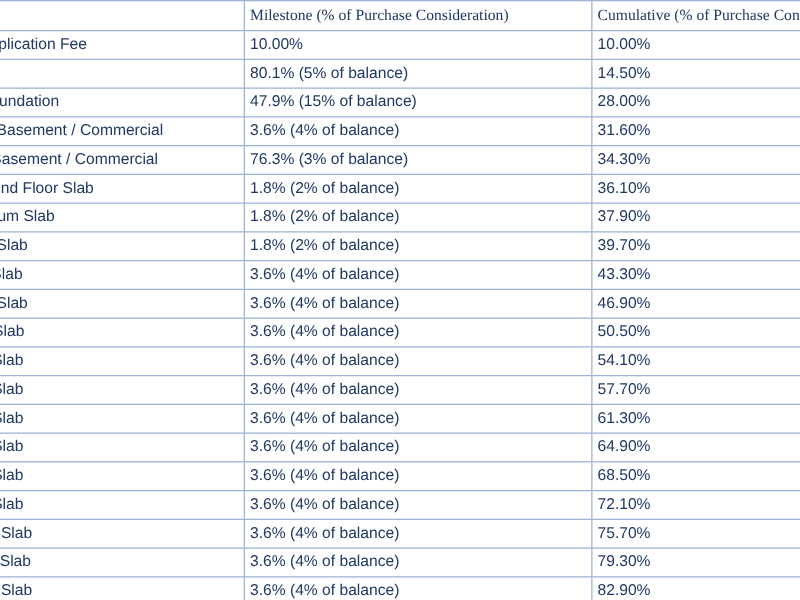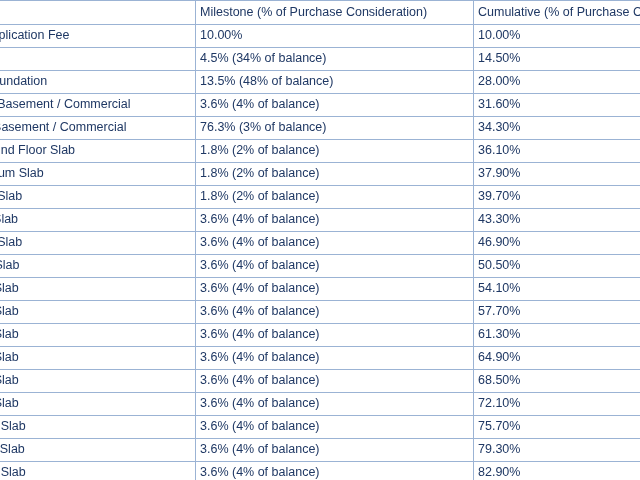--- a/index.html
+++ b/index.html
@@ -45,20 +45,21 @@
     text-align: left;
     vertical-align: middle;
     white-space: nowrap;
     overflow: hidden;
     background: #ffffff;
     font-weight: normal;
   }
   table.paytable thead th {
     height: 18px;
     border-bottom: 1px solid #9bb3d4;
+    font-family: Liberation Serif, serif;
   }
   table.paytable thead th.blank {
     border-left: none;
   }
 </style>
 </head>
 <body>
 
 <div id="sheet">
   <table class="paytable">
@@ -75,26 +76,26 @@
       </tr>
     </thead>
     <tbody id="tbody">
         <tr>
           <td>On Agreement / Application Fee</td>
           <td>10.00%</td>
           <td>10.00%</td>
         </tr>
         <tr>
           <td>On Allotment</td>
-          <td>4.5% (34% of balance)</td>
+          <td>80.1% (5% of balance)</td>
           <td>14.50%</td>
         </tr>
         <tr>
           <td>On Excavation / Foundation</td>
-          <td>13.5% (48% of balance)</td>
+          <td>47.9% (15% of balance)</td>
           <td>28.00%</td>
         </tr>
         <tr>
           <td>On Casting of 2nd Basement / Commercial</td>
           <td>3.6% (4% of balance)</td>
           <td>31.60%</td>
         </tr>
         <tr>
           <td>On Casting of 1st Basement / Commercial</td>
           <td>76.3% (3% of balance)</td>

